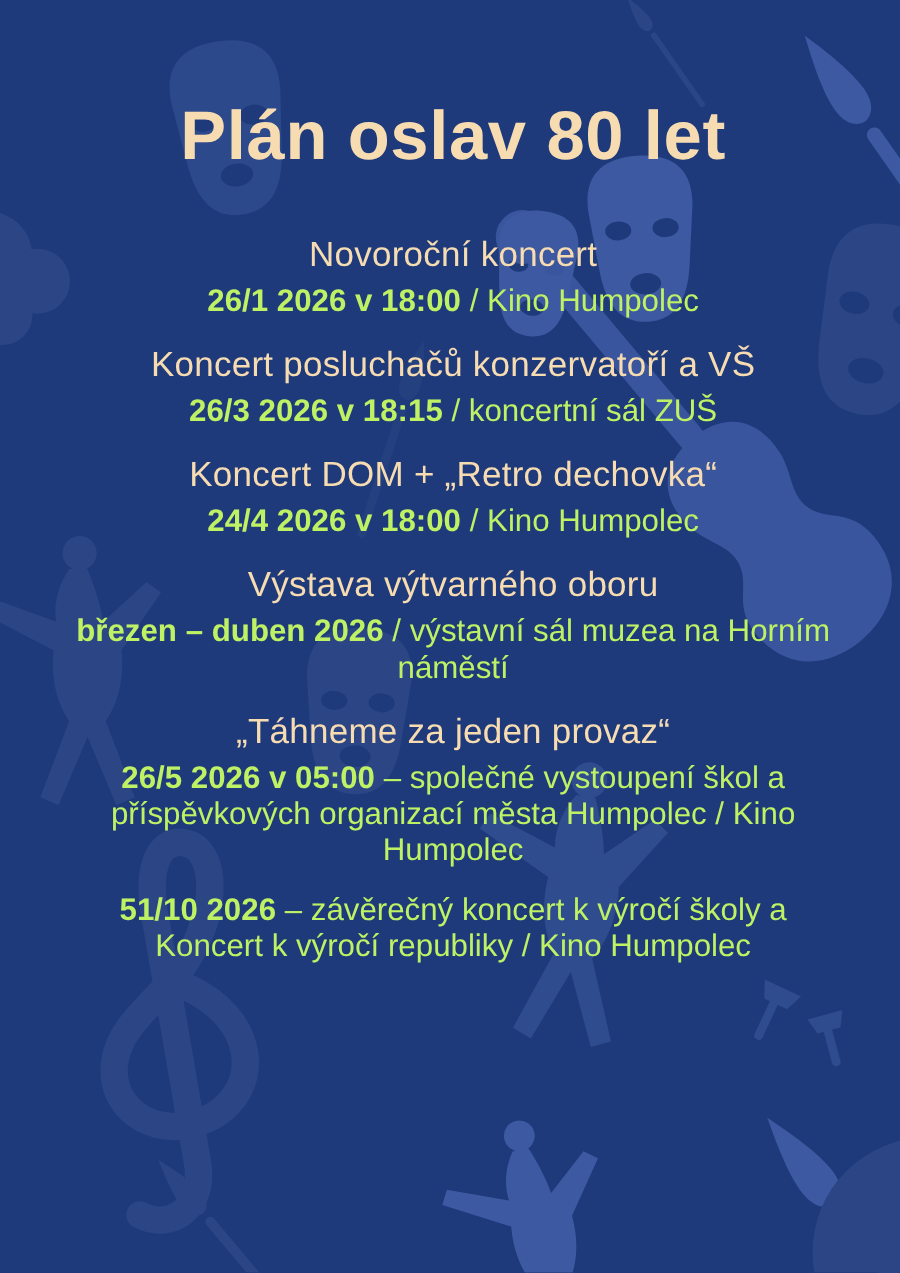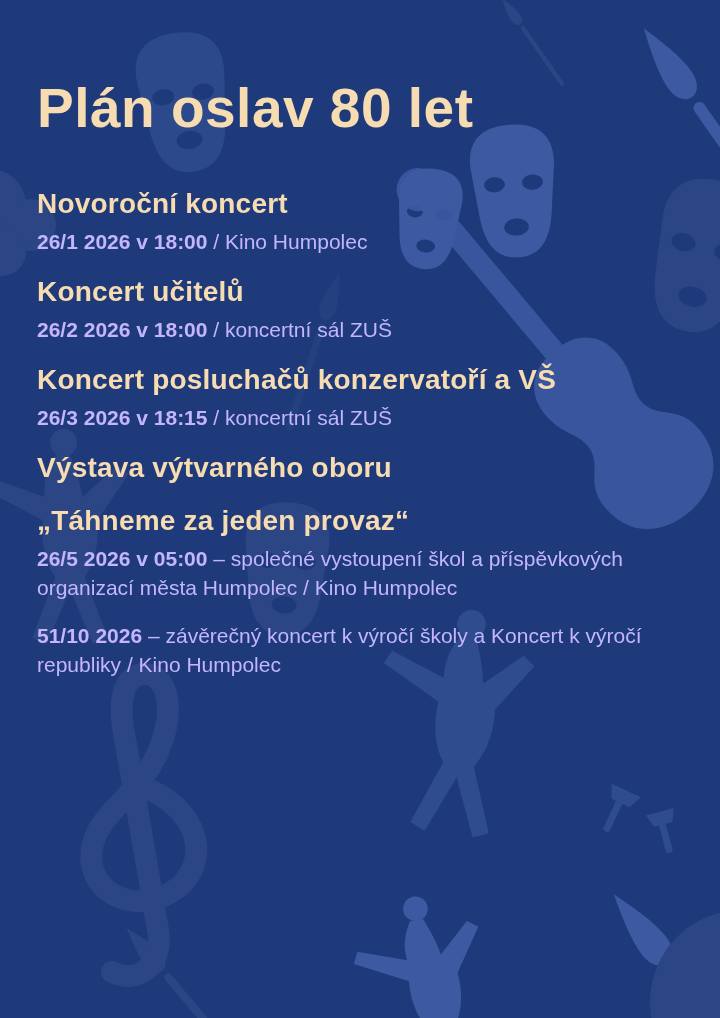--- a/index.html
+++ b/index.html
@@ -8,40 +8,41 @@
     background:#1e3a7b;
     font-family:"Liberation Sans", sans-serif;
     position:relative;
   }
   .bg-art{
     position:absolute;left:0;top:0;width:720px;height:1018px;
     pointer-events:none;
   }
   .poster{
     position:relative;z-index:2;
-    padding:78px 50px 0 37px;
+    padding:78px 50px 0 55px;
     color:#f7dcb2;
+    text-align:center;
   }
   h1.page-title{
     margin:0 0 49px 0;
     font-size:55px;line-height:60px;
     font-weight:800;letter-spacing:.5px;
     color:#f7dcb2;
   }
   .event{margin:0 0 19px 0;}
   .event-title{
     margin:0 0 6px 0;
     font-size:28px;line-height:34px;
-    font-weight:700;letter-spacing:.2px;
+    font-weight:400;letter-spacing:.2px;
     color:#f7dcb2;
   }
   .event-details{
-    font-size:21px;line-height:29px;
+    font-size:25px;line-height:29px;
     font-weight:400;max-width:615px;
-    color:#c4b5fd;
+    color:#bef264;
   }
   .event-date{font-weight:700;}
 </style>
 </head>
 <body>
 
 <svg class="bg-art" viewBox="0 0 720 1018" xmlns="http://www.w3.org/2000/svg">
   <defs>
     <g id="mask">
       <path d="M50,0 C20,0 4,14 6,44 L12,95 C16,128 30,140 50,140 C70,140 84,128 88,95 L94,44 C96,14 80,0 50,0 Z"></path>
@@ -105,33 +106,34 @@
 </svg>
 
 <div class="poster">
   <h1 class="page-title">Plán oslav 80 let</h1>
 
   <div class="event">
     <div class="event-title">Novoroční koncert</div>
     <div class="event-details"><span class="event-date">26/1 2026 v 18:00</span> <span>/ Kino Humpolec</span></div>
   </div>
 
-  <div class="event">
-    <div class="event-title">Koncert učitelů</div>
-    <div class="event-details"><span class="event-date">26/2 2026 v 18:00</span> <span>/ koncertní sál ZUŠ</span></div>
-  </div>
 
   <div class="event">
     <div class="event-title">Koncert posluchačů konzervatoří a VŠ</div>
     <div class="event-details"><span class="event-date">26/3 2026 v 18:15</span> <span>/ koncertní sál ZUŠ</span></div>
   </div>
 
+  <div class="event">
+    <div class="event-title">Koncert DOM + „Retro dechovka“</div>
+    <div class="event-details"><span class="event-date">24/4 2026 v 18:00</span> <span>/ Kino Humpolec</span></div>
+  </div>
 
   <div class="event">
     <div class="event-title">Výstava výtvarného oboru</div>
+    <div class="event-details"><span class="event-date">březen – duben 2026</span> <span>/ výstavní sál muzea na Horním náměstí</span></div>
   </div>
 
   <div class="event">
     <div class="event-title">„Táhneme za jeden provaz“</div>
     <div class="event-details"><span class="event-date">26/5 2026 v 05:00</span> <span>– společné vystoupení škol a příspěvkových organizací města Humpolec / Kino Humpolec</span></div>
   </div>
 
   <div class="event">
   </div>
 

